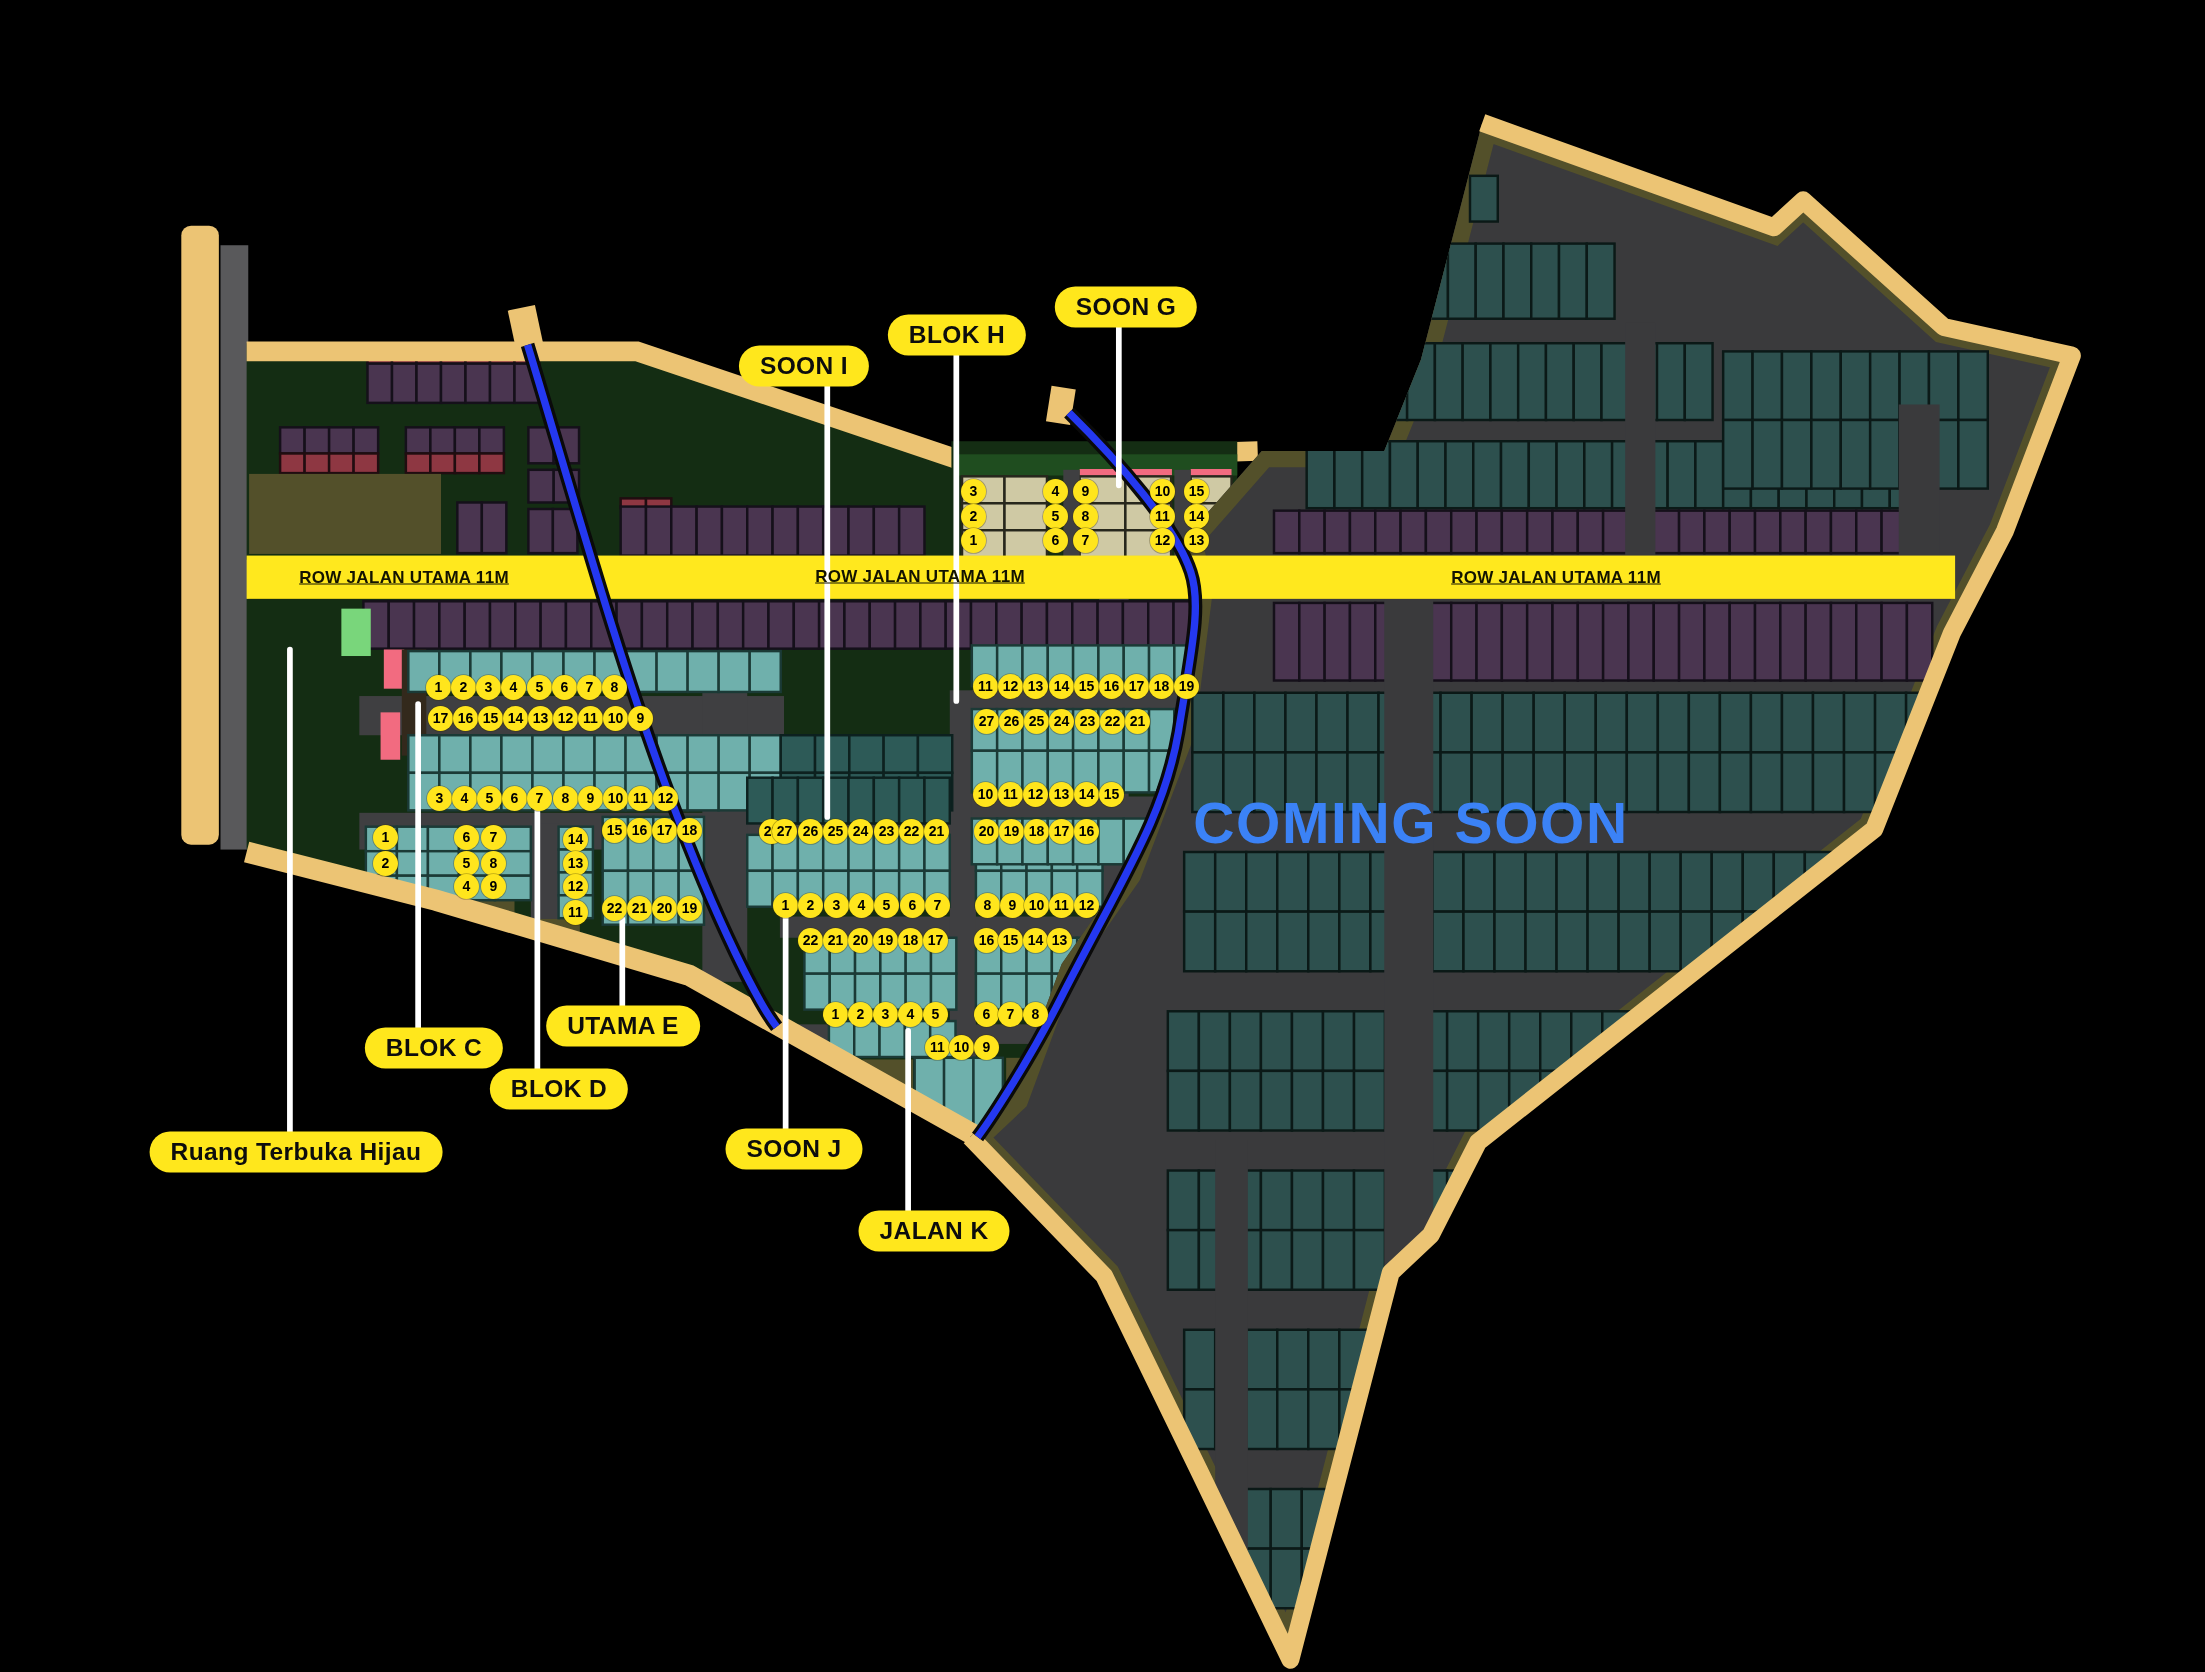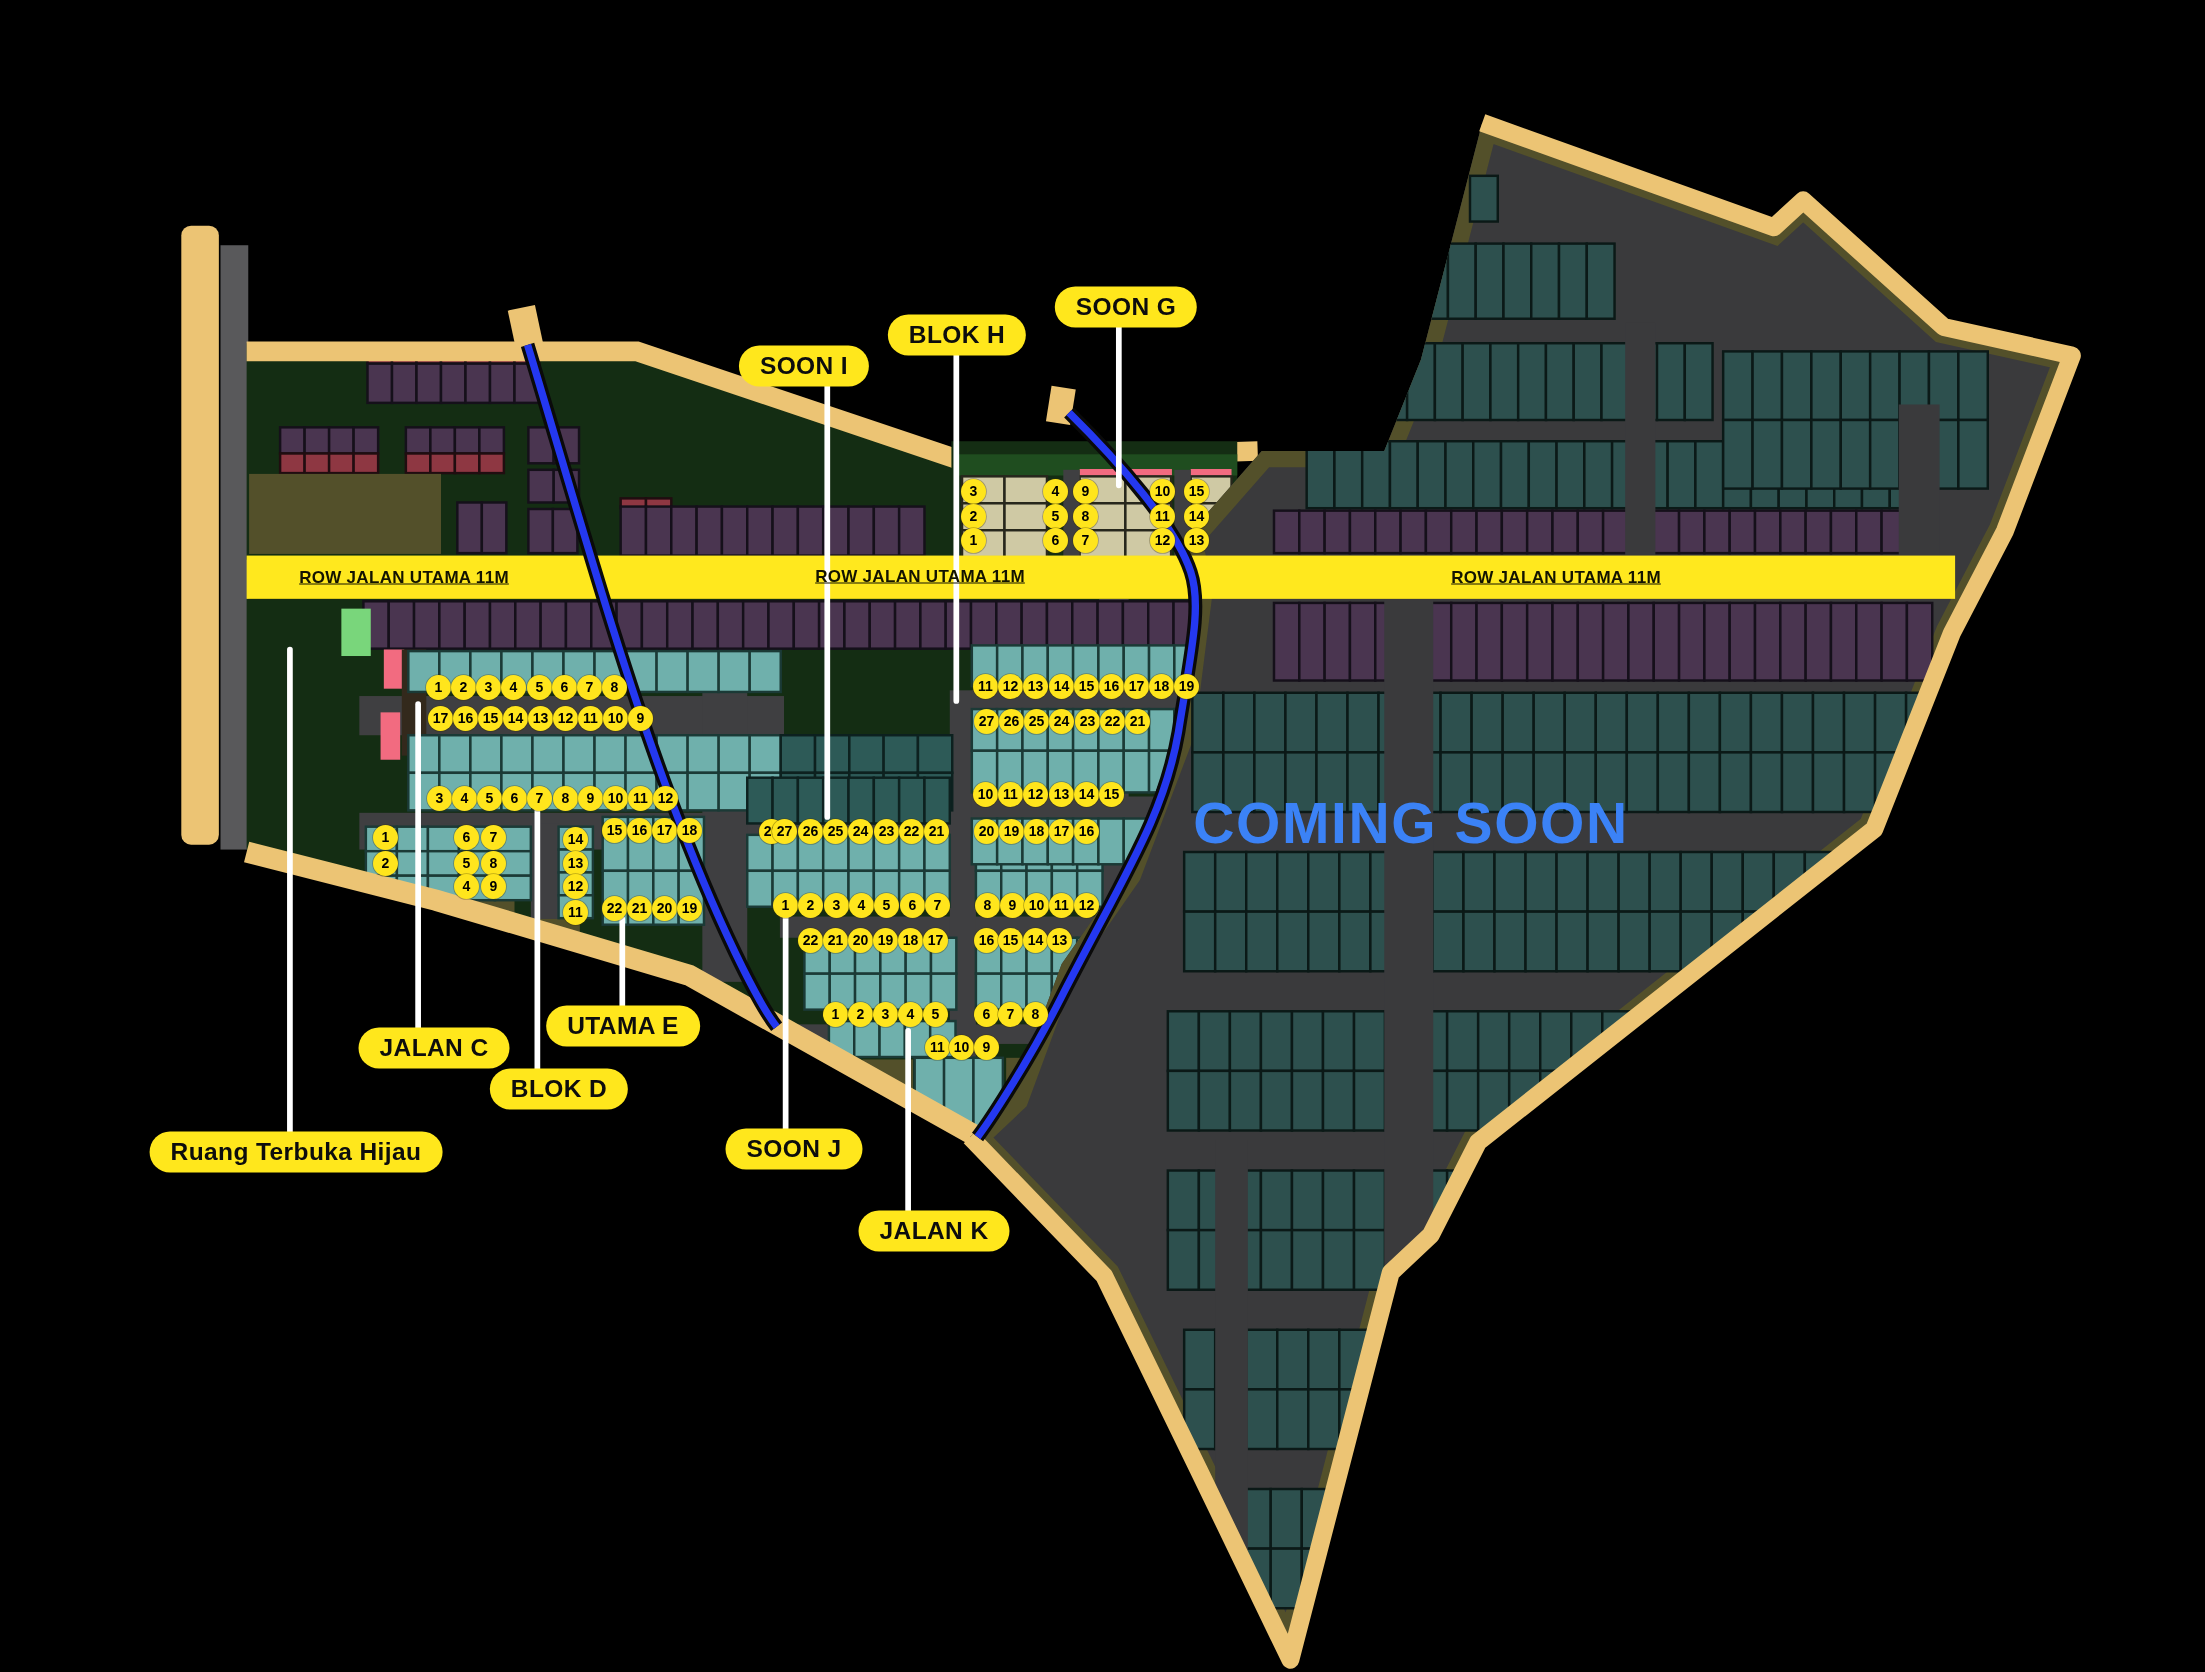--- a/index.html
+++ b/index.html
@@ -798,21 +798,21 @@
 
   <div class="roadtext" style="left:404px;top:577px">ROW JALAN UTAMA 11M</div>
   <div class="roadtext" style="left:920px;top:576px">ROW JALAN UTAMA 11M</div>
   <div class="roadtext" style="left:1556px;top:577px">ROW JALAN UTAMA 11M</div>
 
   <div class="coming" style="left:1411px;top:823px">COMING SOON</div>
 
   <div class="pill" style="left:804px;top:366px">SOON I</div>
   <div class="pill" style="left:957px;top:335px">BLOK H</div>
   <div class="pill" style="left:1126px;top:307px">SOON G</div>
-  <div class="pill" style="left:434px;top:1048px">JALAN C</div>
+  <div class="pill" style="left:434px;top:1048px">BLOK C</div>
   <div class="pill" style="left:559px;top:1089px">BLOK D</div>
   <div class="pill" style="left:623px;top:1026px">UTAMA E</div>
   <div class="pill" style="left:794px;top:1149px">SOON J</div>
   <div class="pill" style="left:934px;top:1231px">JALAN K</div>
   <div class="pill" style="left:296px;top:1152px">Ruang Terbuka Hijau</div>
 
   <div id="lots">
       <div class="lot" style="left: 961px; top: 479px;">3</div>
       <div class="lot" style="left: 1043px; top: 479px;">4</div>
       <div class="lot" style="left: 1073px; top: 479px;">9</div>

